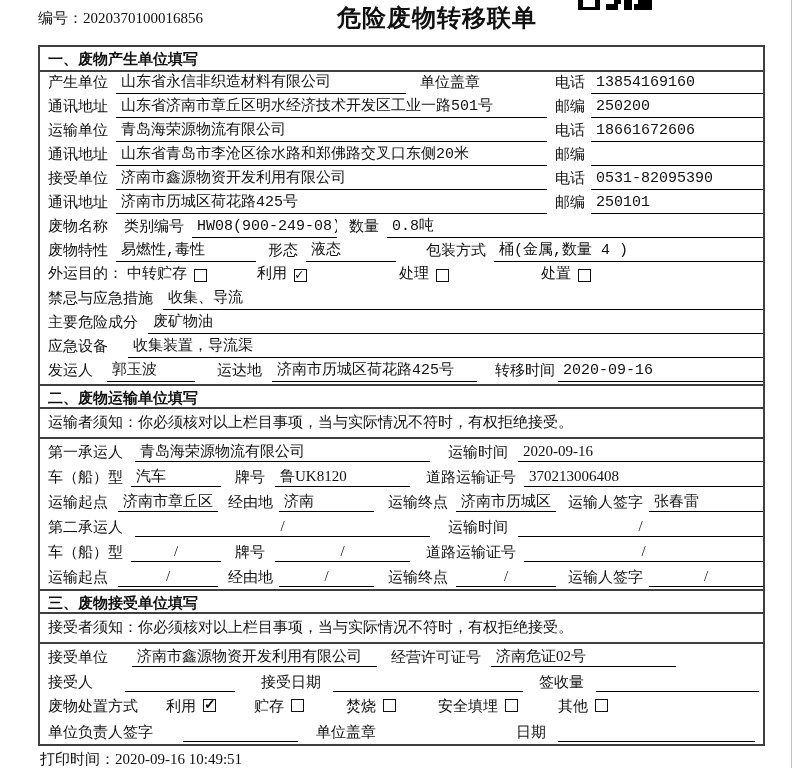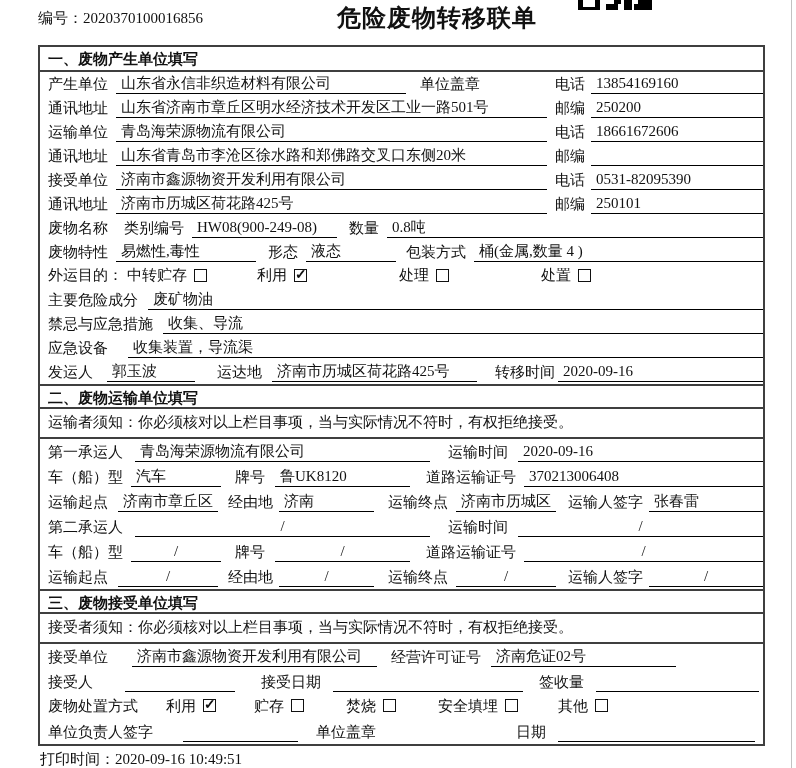--- a/index.html
+++ b/index.html
@@ -33,21 +33,21 @@
     height: 25px; line-height: 23px; padding-left: 8px;
     font-family: "Liberation Sans", "DejaVu Sans", sans-serif;
     font-weight: bold; font-size: 15px;
     border-bottom: 2px solid #3f3f3f;
   }
   .sec-hdr.bt { border-top: 2px solid #3f3f3f; }
   .row {
     display: flex; align-items: flex-end;
     padding: 0 0 2px 8px;
   }
-  .s1 .row { height: 24px; }
+  .s1 .row { height: 24px; font-family: Liberation Mono, monospace; }
   .s2 .row, .s3 .row { height: 25px; }
   .row.notice {
     height: 30px !important; align-items: center;
     border-bottom: 2px solid #3f3f3f; padding-left: 8px;
   }
   .lbl { white-space: nowrap; line-height: 20px; flex: 0 0 auto; }
   .u {
     display: inline-block; border-bottom: 1px solid #000;
     line-height: 20px; min-height: 21px; padding: 0 5px;
     white-space: nowrap; overflow: hidden; flex: 0 0 auto;
@@ -159,21 +159,21 @@
       <span class="u" style="width:145px">HW08(900-249-08)</span>
       <span class="lbl" style="margin-left:12px;margin-right:8px">数量</span>
       <span class="u grow">0.8吨</span>
     </div>
 
     <div class="row">
       <span class="lbl" style="margin-right:8px">废物特性</span>
       <span class="u" style="width:140px">易燃性,毒性</span>
       <span class="lbl" style="margin-left:12px;margin-right:8px">形态</span>
       <span class="u" style="width:90px">液态</span>
-      <span class="lbl" style="margin-left:10px;margin-right:8px">包装方式</span>
+      <span class="lbl" style="margin-left:30px;margin-right:8px">包装方式</span>
       <span class="u grow">桶(金属,数量 4 )</span>
     </div>
 
     <div class="row opts">
       <span class="lbl">外运目的：</span>
       <span class="opt" style="margin-left:4px">
         <span class="lbl">中转贮存</span>
         <span class="cb"></span>
       </span>
       <span class="opt" style="margin-left:50px">
@@ -184,27 +184,27 @@
         <span class="lbl">处理</span>
         <span class="cb"></span>
       </span>
       <span class="opt" style="margin-left:92px">
         <span class="lbl">处置</span>
         <span class="cb"></span>
       </span>
     </div>
 
     <div class="row">
+      <span class="lbl" style="margin-right:10px">禁忌与应急措施</span>
+      <span class="u grow">收集、导流</span>
+    </div>
+
+    <div class="row">
       <span class="lbl" style="margin-right:10px">主要危险成分</span>
       <span class="u grow">废矿物油</span>
-    </div>
-
-    <div class="row">
-      <span class="lbl" style="margin-right:10px">禁忌与应急措施</span>
-      <span class="u grow">收集、导流</span>
     </div>
 
     <div class="row">
       <span class="lbl" style="margin-right:20px">应急设备</span>
       <span class="u grow">收集装置，导流渠</span>
     </div>
 
     <div class="row">
       <span class="lbl" style="margin-right:14px">发运人</span>
       <span class="u" style="width:88px">郭玉波</span>

